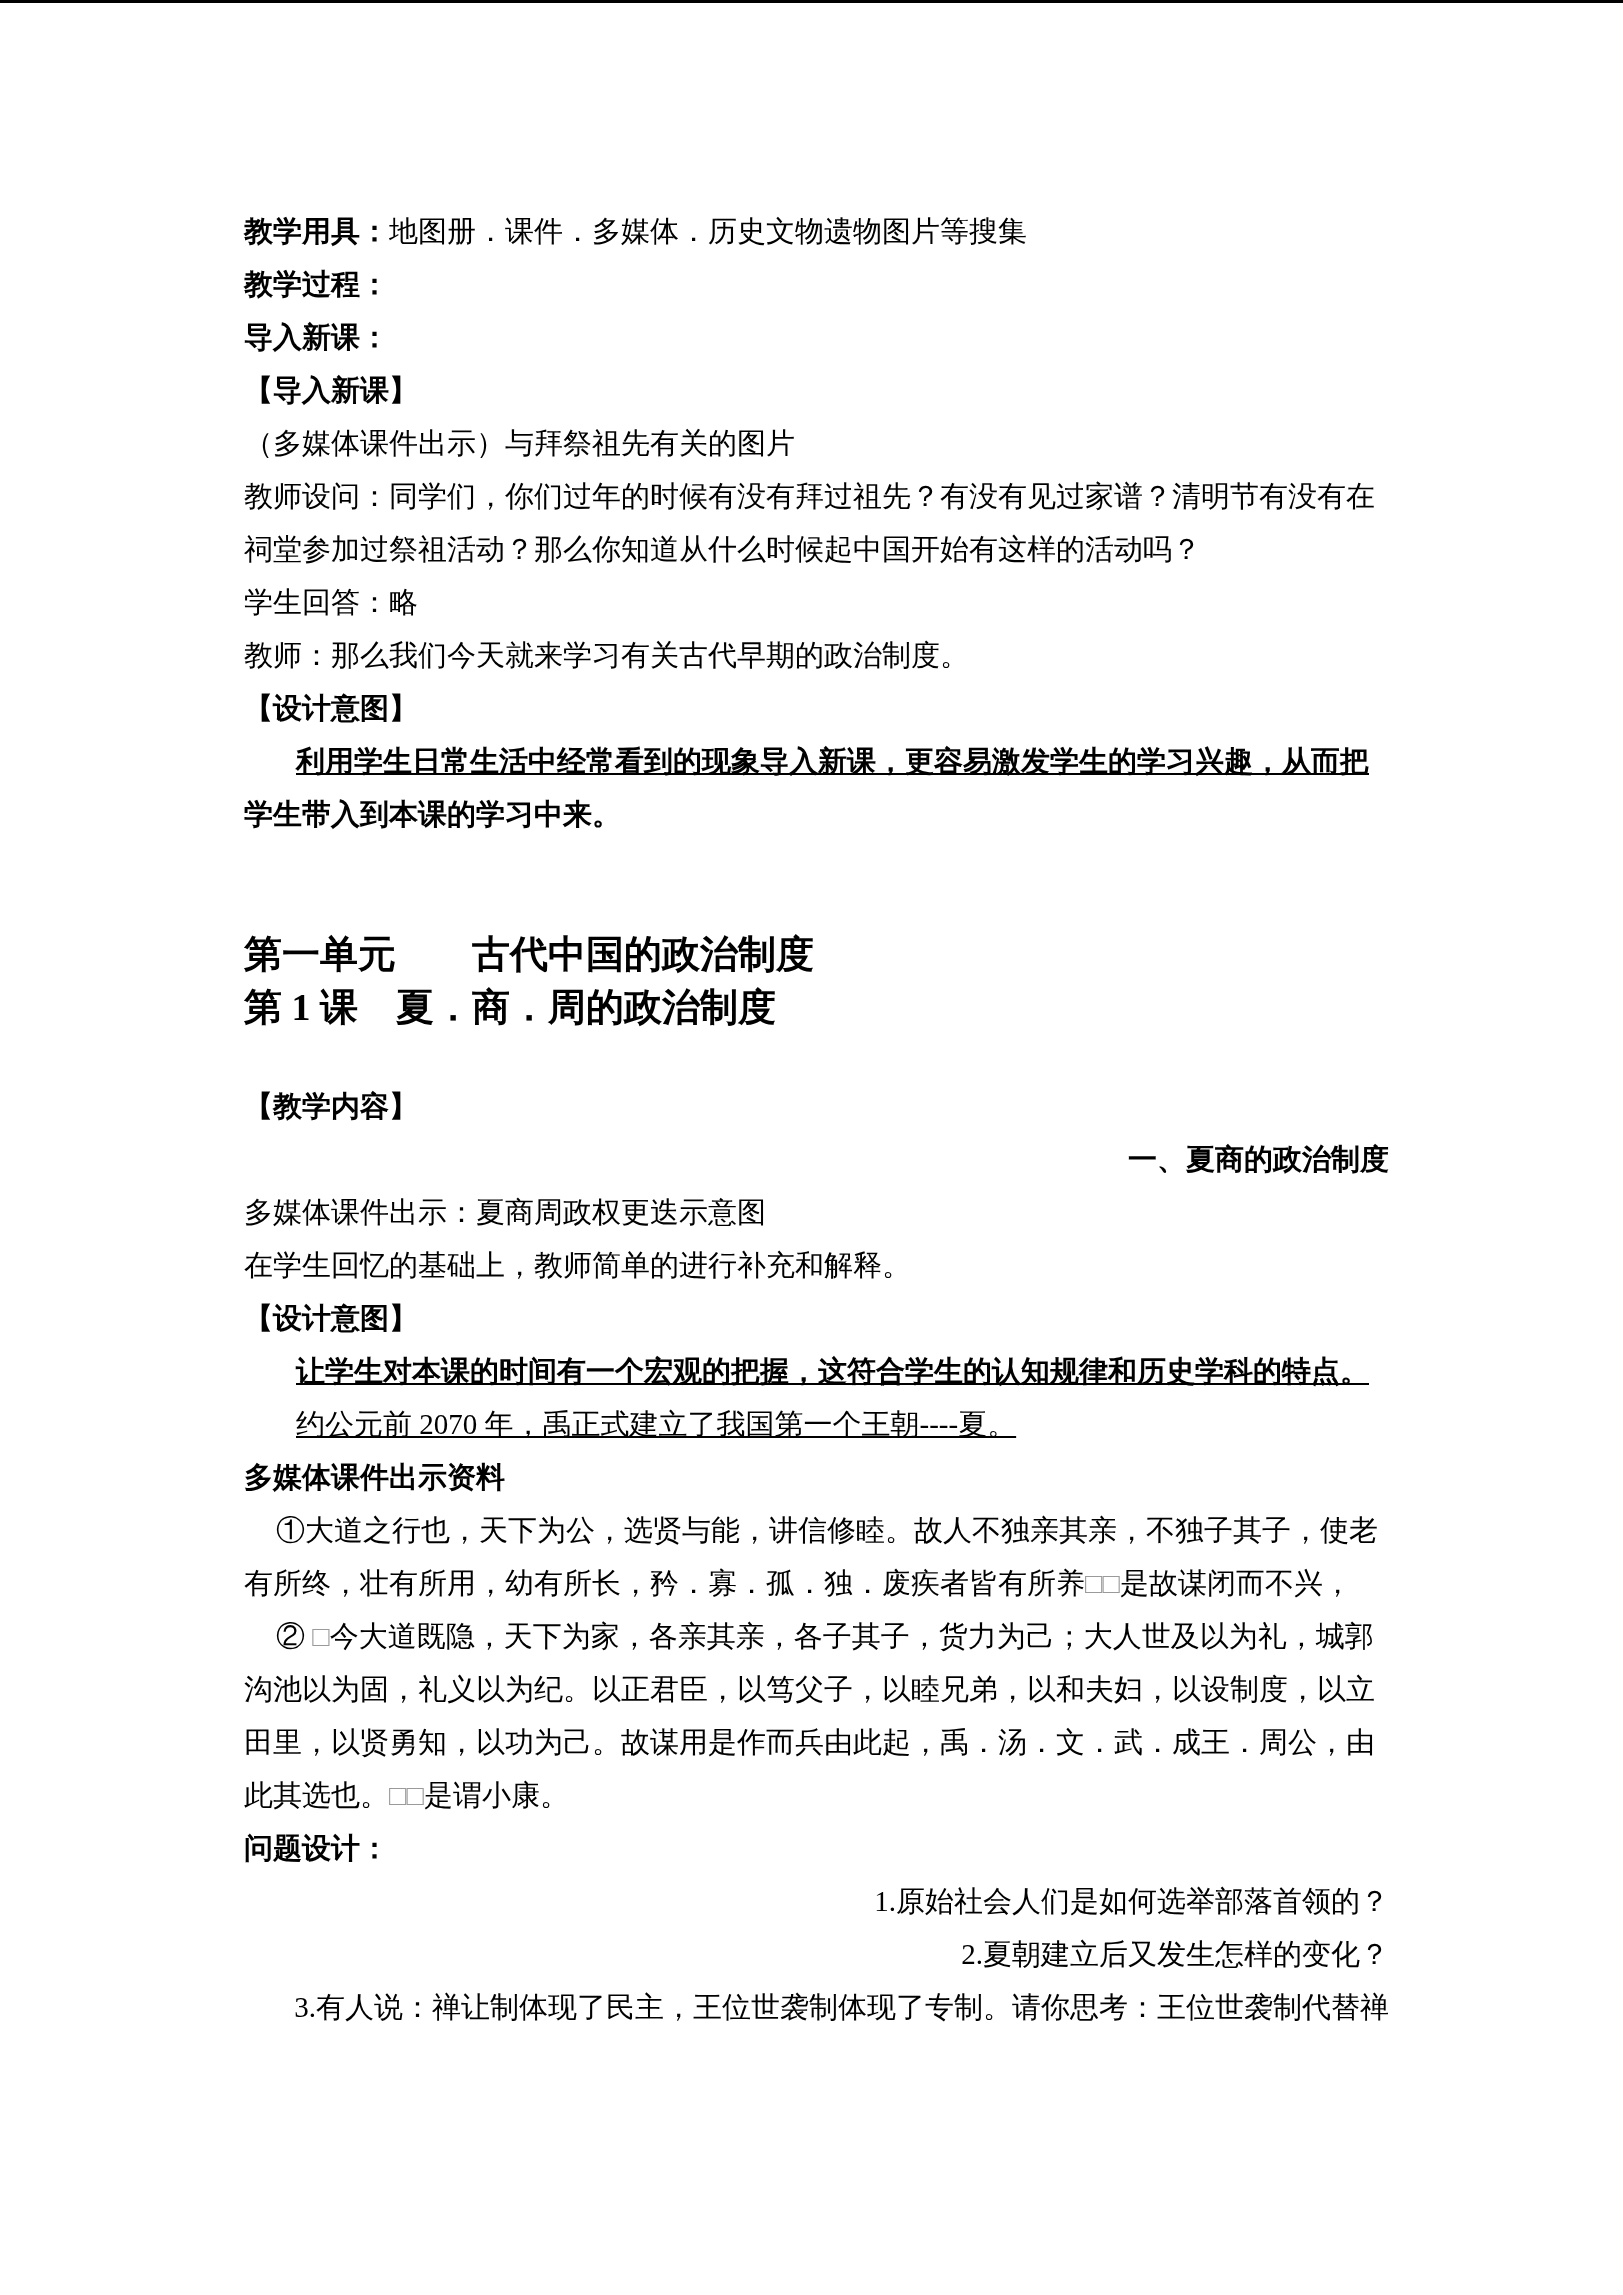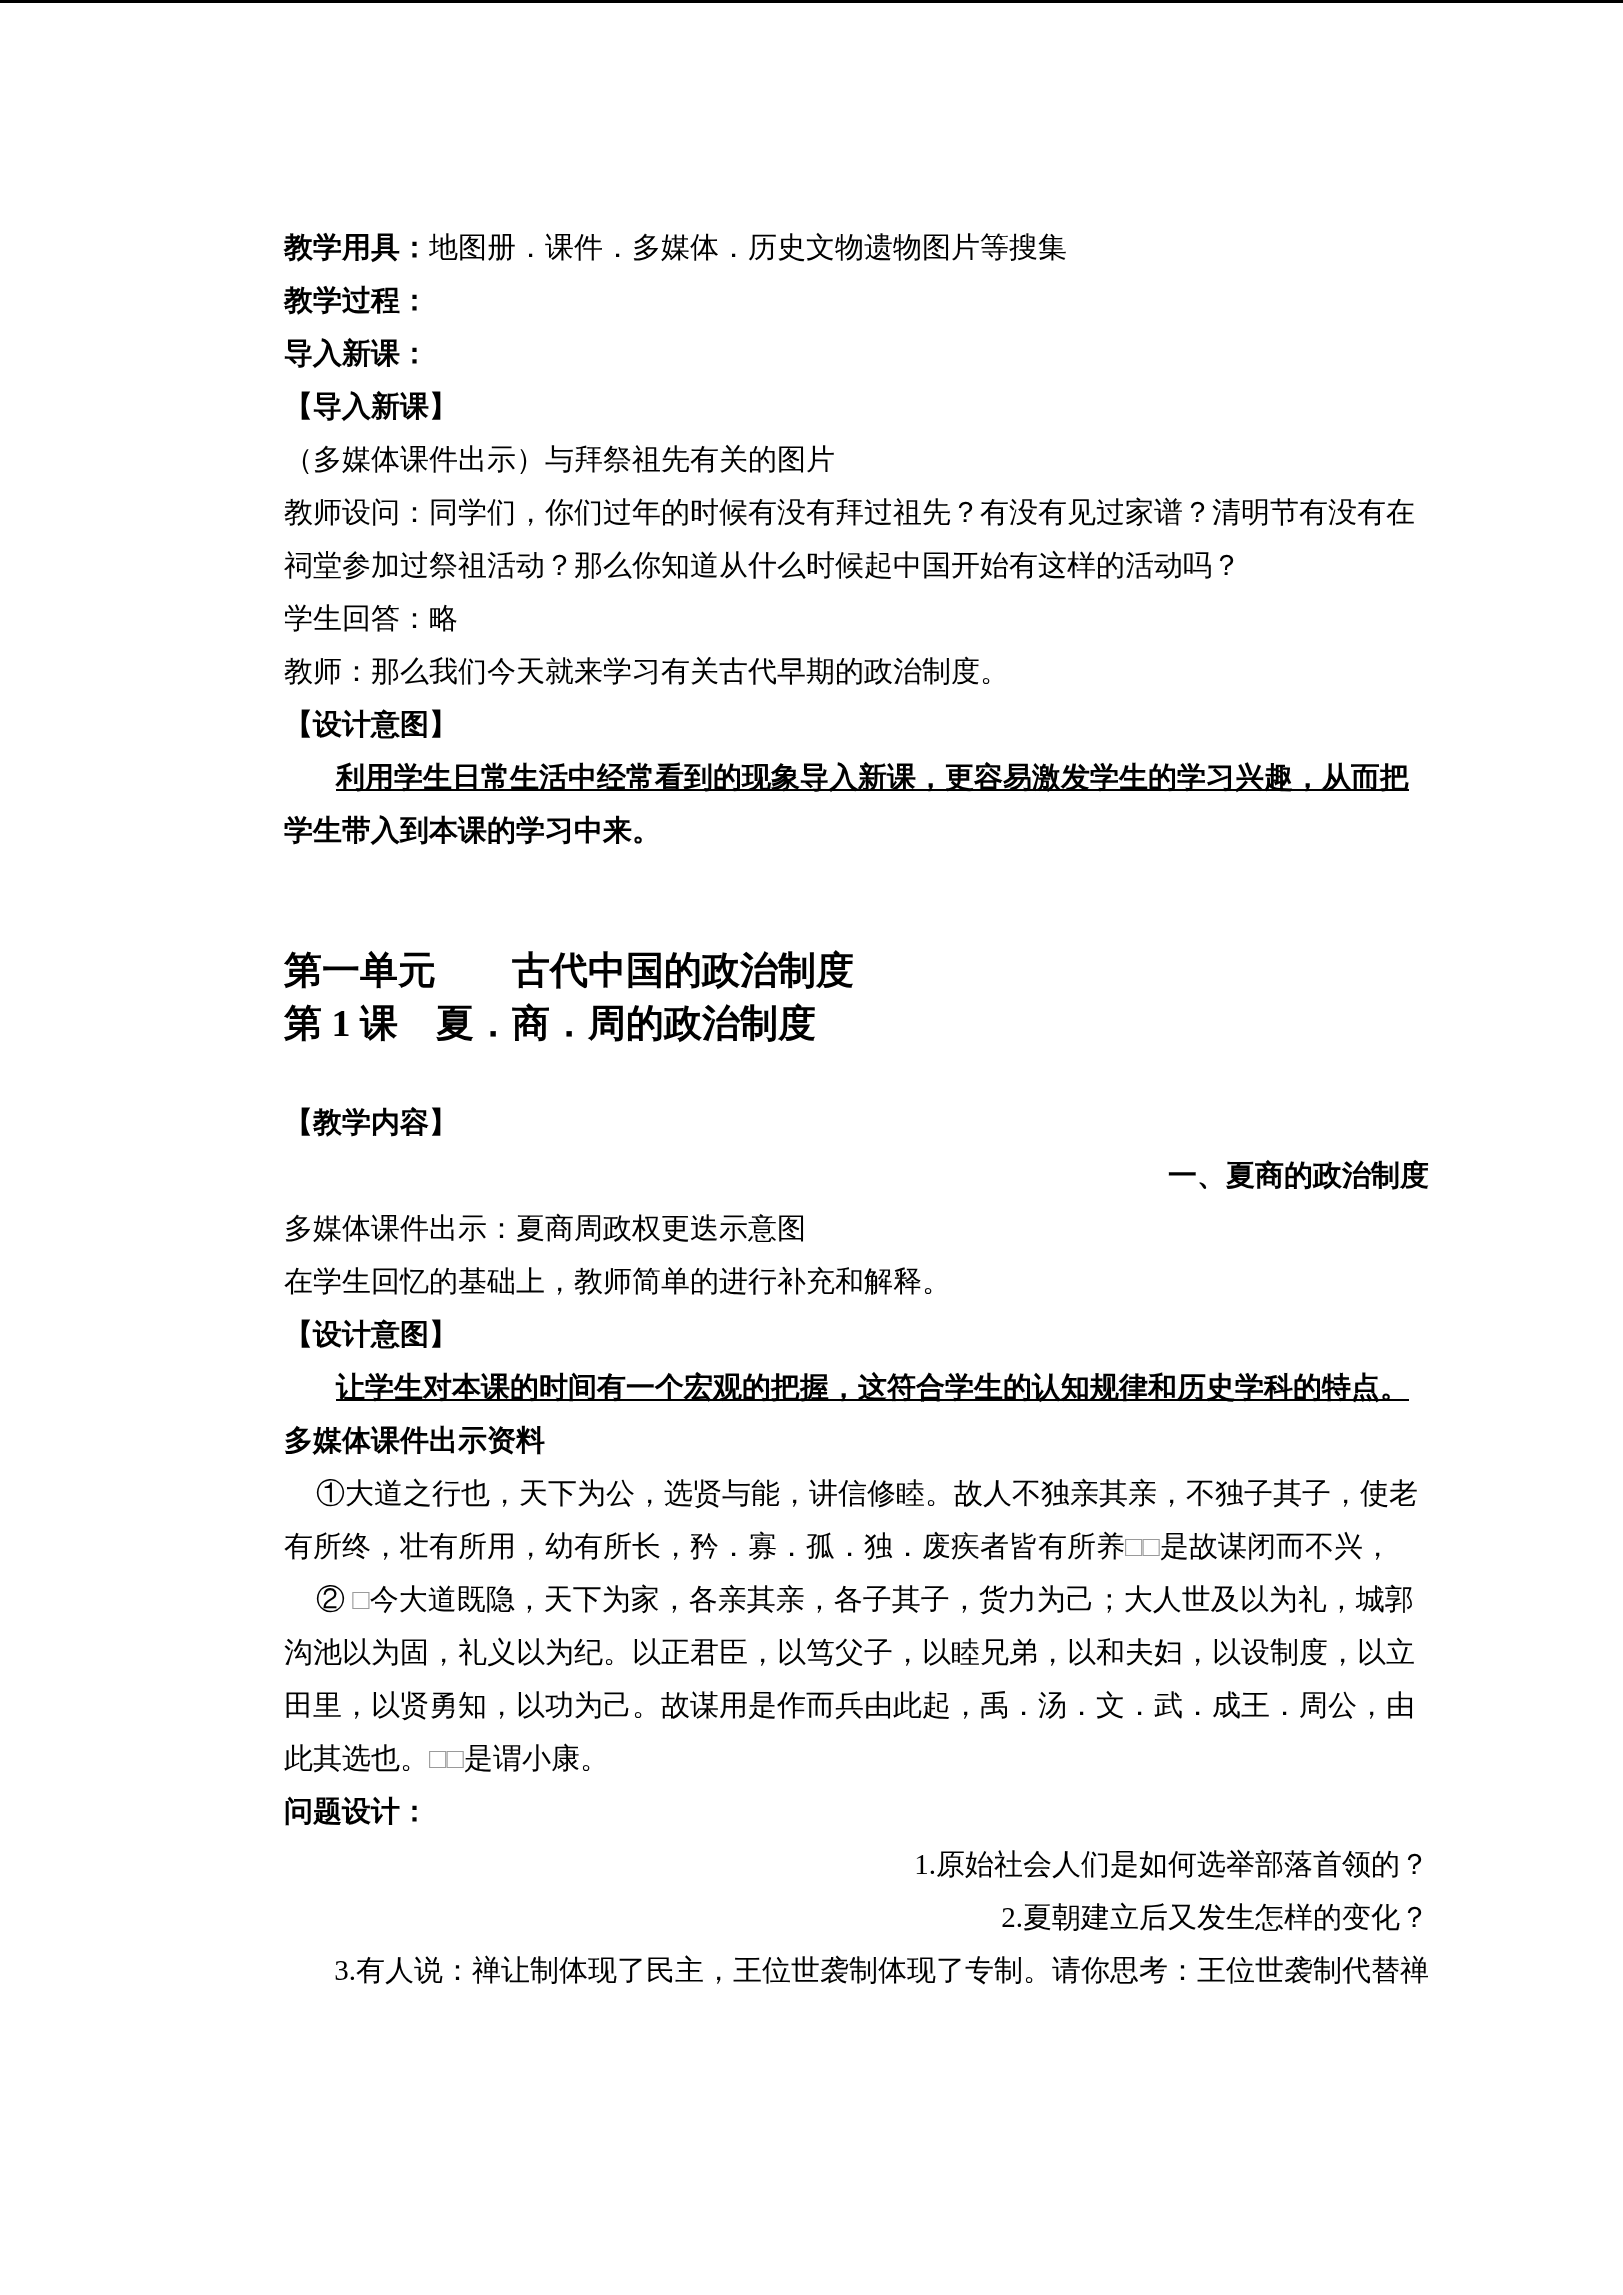--- a/index.html
+++ b/index.html
@@ -13,28 +13,27 @@
   .topbar{
     position:absolute;
     top:0;left:0;
     width:100%;
     height:3.4px;
     background:#000000;
   }
   .content{
     position:absolute;
     left:244px;
-    top:221px;
+    top:205px;
     width:1145px;
     color:#000000;
     font-family:"Liberation Serif","DejaVu Serif",serif;
     font-size:29px;
     line-height:53px;
     white-space:nowrap;
-    margin-left:40px;
   }
   .ln{height:53px;}
   .b{
     font-family:"Liberation Sans","DejaVu Sans",sans-serif;
     font-weight:700;
   }
   .ind2{padding-left:52px;text-decoration:underline;}
   .ind15{padding-left:44px;text-align:right;}
   .ind1{padding-left:32px;}
   .h{
@@ -92,20 +91,21 @@
     <div class="ln b ind15">一、夏商的政治制度</div>
 
     <div class="ln">多媒体课件出示：夏商周政权更迭示意图</div>
 
     <div class="ln">在学生回忆的基础上，教师简单的进行补充和解释。</div>
 
     <div class="ln b">【设计意图】</div>
 
     <div class="ln b ind2">让学生对本课的时间有一个宏观的把握，这符合学生的认知规律和历史学科的特点。</div>
 
+    <div class="ln ind2">约公元前 2070 年，禹正式建立了我国第一个王朝----夏。</div>
 
     <div class="ln b">多媒体课件出示资料</div>
 
     <div class="ln ind1">①大道之行也，天下为公，选贤与能，讲信修睦。故人不独亲其亲，不独子其子，使老</div>
 
     <div class="ln"><span>有所终，壮有所用，幼有所长，矜．寡．孤．独．废疾者皆有所养</span><span class="tofu">□□</span><span>是故谋闭而不兴，</span></div>
 
 
     <div class="ln ind1"><span>② </span><span class="tofu">□</span><span>今大道既隐，天下为家，各亲其亲，各子其子，货力为己；大人世及以为礼，城郭</span></div>
 

